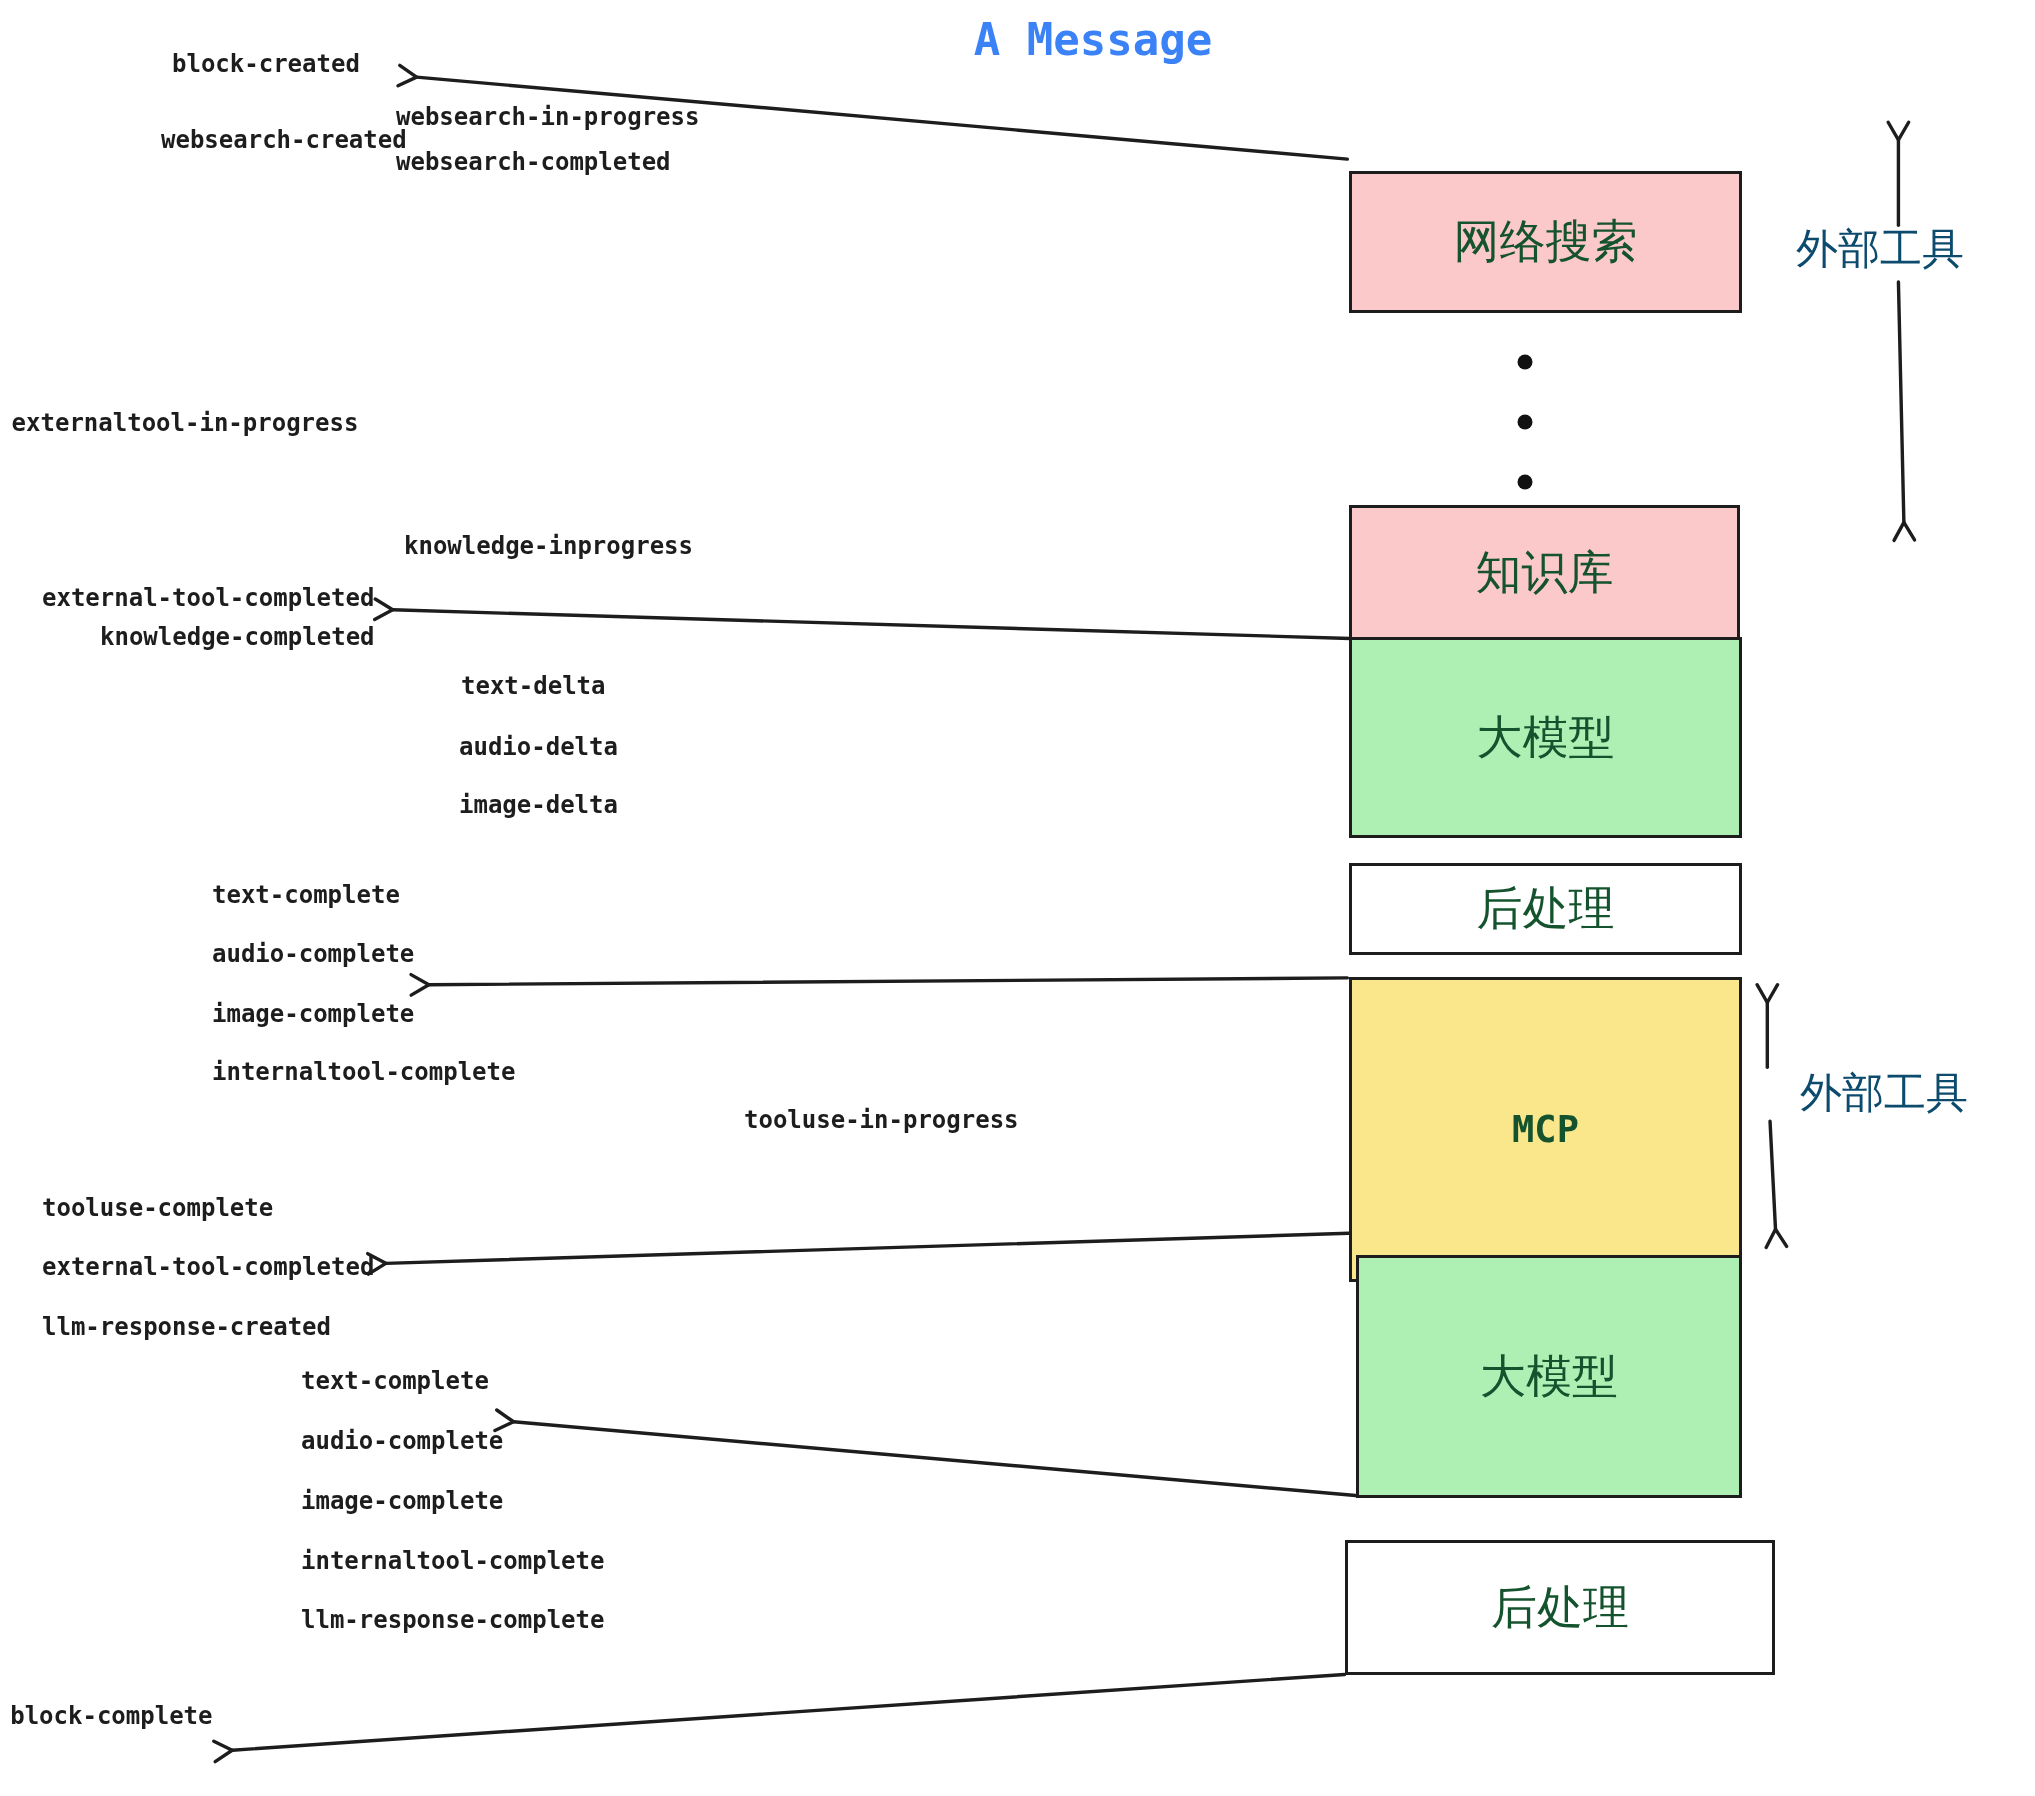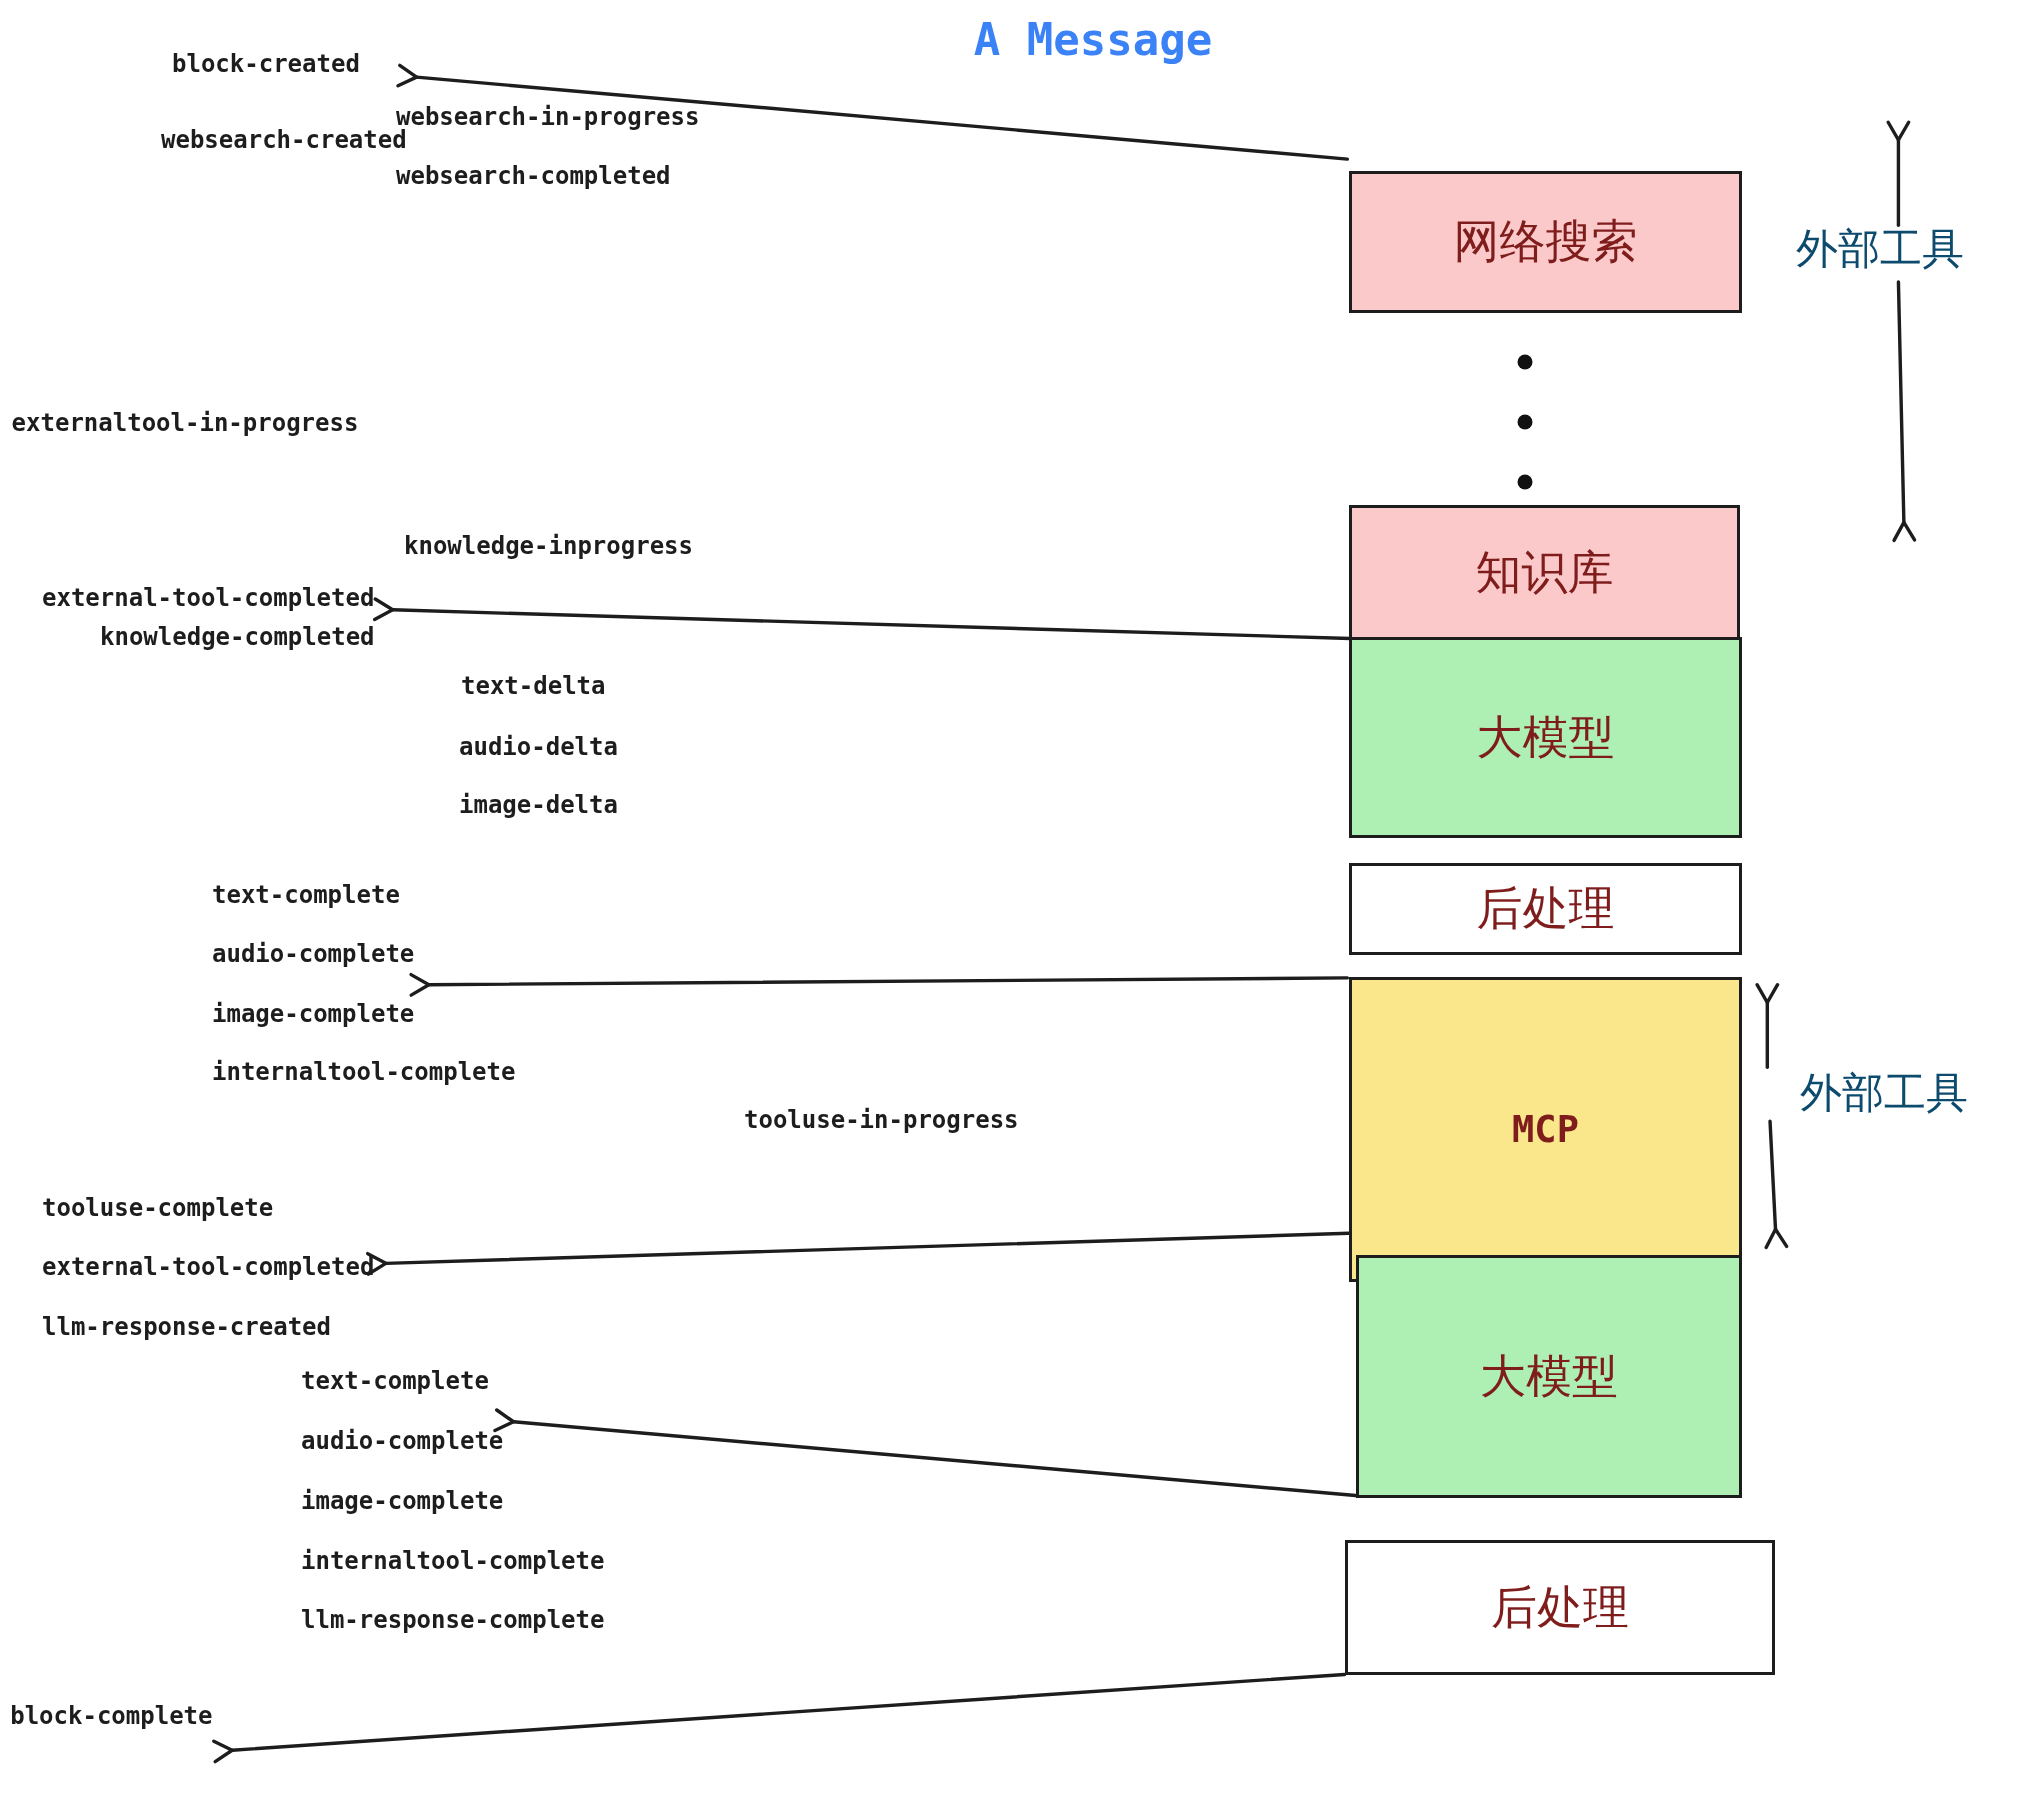--- a/index.html
+++ b/index.html
@@ -24,21 +24,21 @@
     color:#1d1d1d;
     white-space:nowrap;
     letter-spacing:0px;
   }
   .box{
     position:absolute;
     box-sizing:border-box;
     border:3.4px solid #1d1d1d;
     display:flex;align-items:center;justify-content:center;
     font:400 46px "DejaVu Sans","Liberation Sans",sans-serif;
-    color:#7f1d1d;
+    color:#14532d;
     white-space:nowrap;
   }
   .box.mono{
     font:700 37px "DejaVu Sans Mono",monospace;
   }
   .side-label{
     position:absolute;
     transform:translateY(-50%);
     font:400 42px "DejaVu Sans","Liberation Sans",sans-serif;
     color:#0c4a6e;
@@ -93,21 +93,21 @@
       <div class="box" style="left: 1349px; top: 637px; width: 393px; height: 201px; background: rgb(174, 239, 179);">大模型</div>
       <div class="box" style="left: 1349px; top: 863px; width: 393px; height: 92px; background: rgb(255, 255, 255);">后处理</div>
       <div class="box mono" style="left: 1349px; top: 977px; width: 393px; height: 305px; background: rgb(250, 231, 140);">MCP</div>
       <div class="box" style="left: 1356px; top: 1255px; width: 386px; height: 243px; background: rgb(174, 239, 179);">大模型</div>
       <div class="box" style="left: 1345px; top: 1540px; width: 430px; height: 135px; background: rgb(255, 255, 255);">后处理</div>
     </div>
   <div id="events">
       <div class="event" style="left: 161px; top: 64px; margin-left: 11px;">block-created</div>
       <div class="event" style="left: 161px; top: 96px; margin-top: 44px;">websearch-created</div>
       <div class="event" style="left: 396px; top: 117px;">websearch-in-progress</div>
-      <div class="event" style="left: 396px; top: 162px; margin-top: 14px;">websearch-completed</div>
+      <div class="event" style="left: 396px; top: 162px;">websearch-completed</div>
       <div class="event" style="left: 11.6px; top: 423px;">externaltool-in-progress</div>
       <div class="event" style="left: 404px; top: 546px;">knowledge-inprogress</div>
       <div class="event" style="left: 42px; top: 598px;">external-tool-completed</div>
       <div class="event" style="left: 100px; top: 637px;">knowledge-completed</div>
       <div class="event" style="left: 461px; top: 686px;">text-delta</div>
       <div class="event" style="left: 459px; top: 747px;">audio-delta</div>
       <div class="event" style="left: 459px; top: 805px;">image-delta</div>
       <div class="event" style="left: 212px; top: 895px;">text-complete</div>
       <div class="event" style="left: 212px; top: 954px;">audio-complete</div>
       <div class="event" style="left: 212px; top: 1014px;">image-complete</div>

